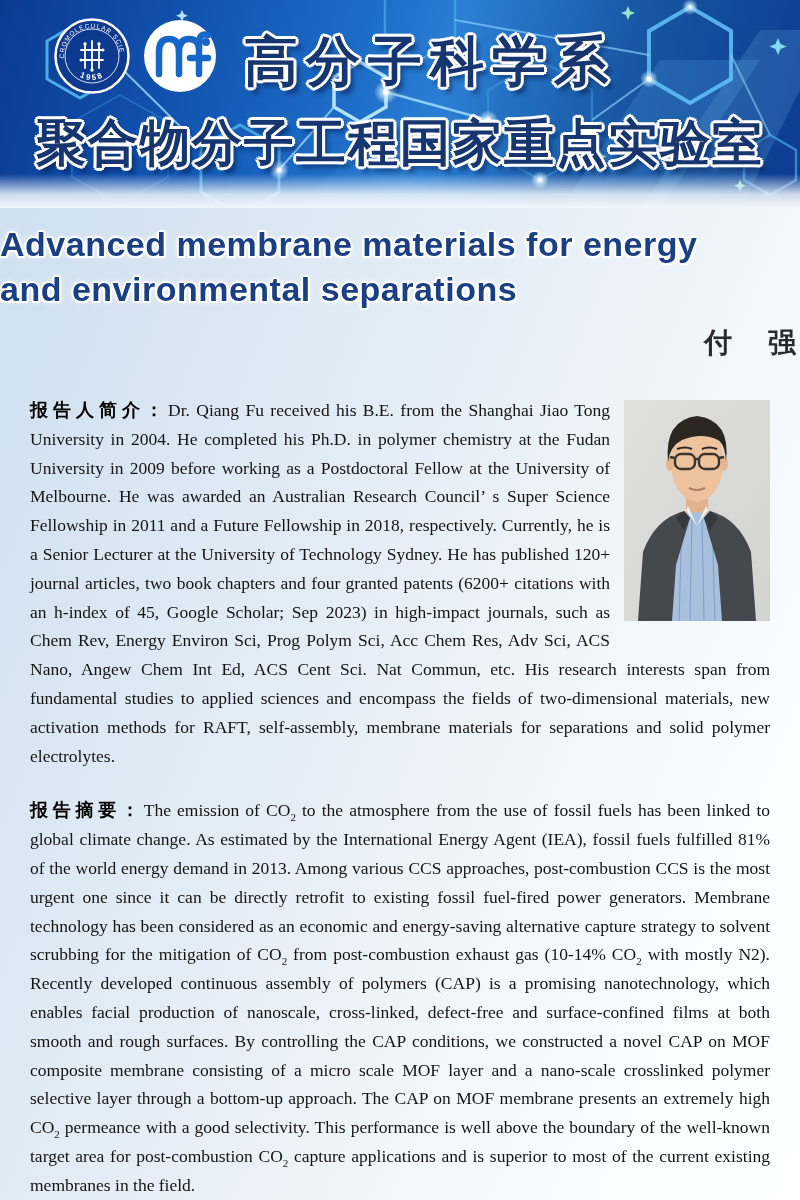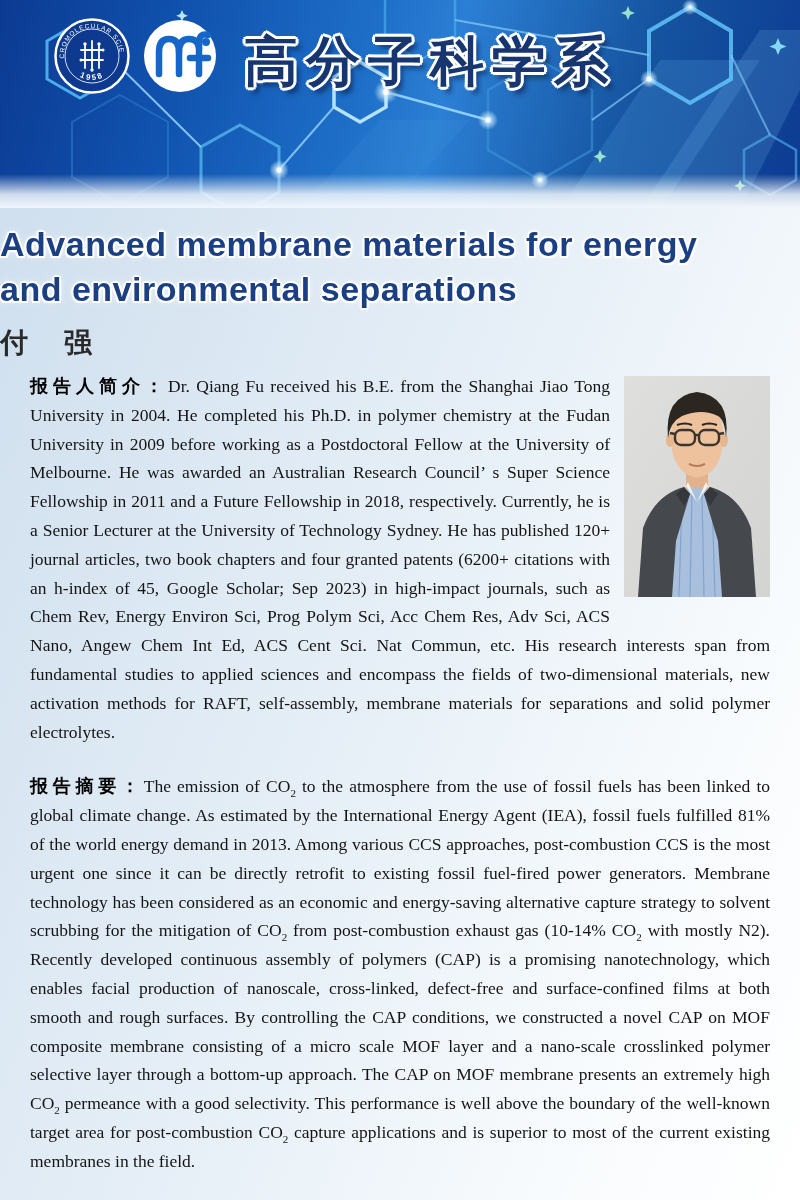--- a/index.html
+++ b/index.html
@@ -39,30 +39,30 @@
   .title {
     margin-top:14px; text-align:left;
     font-family:"Liberation Sans", sans-serif; font-weight:bold;
     font-size:34px; line-height:45px; color:#1a3f82; letter-spacing:.5px;
     text-shadow:
       2px 0 0 #fff,-2px 0 0 #fff,0 2px 0 #fff,0 -2px 0 #fff,
       1.5px 1.5px 0 #fff,-1.5px -1.5px 0 #fff,1.5px -1.5px 0 #fff,-1.5px 1.5px 0 #fff,
       0 0 7px #fff;
   }
   .speaker {
-    margin-top:12px; text-align:left; font-size:28px; font-weight:bold;
+    margin-top:12px; text-align:right; font-size:28px; font-weight:bold;
     color:#2a2a2a; letter-spacing:4px; font-family:"Liberation Serif", serif;
   }
 
   
   .bio, .abstract {
     margin:0 30px; color:#141414; font-size:17.5px; line-height:28.8px;
     text-align:justify; font-family:"Liberation Serif", serif;
   }
-  .bio { margin-top:10px; }
+  .bio { margin-top:34px; }
   .abstract { margin-top:26px; }
   .cn-label {
     font-family:"Liberation Sans", sans-serif; font-weight:bold;
     letter-spacing:3px; color:#000; font-size:18px;
   }
   .photo {
     float:right; width:146px; height:221px; margin:4px 0 8px 14px;
     background:#dcdcda; overflow:hidden;
   }
   .photo svg { display:block; width:100%; height:100%; }
@@ -163,20 +163,21 @@
           <path d="M 17,56 L 17,34 Q 17,21 27,21 Q 37,21 37,34 L 37,56"></path>
           <path d="M 37,34 Q 37,21 47,21 Q 56,21 57,30"></path>
           <path d="M 57,56 L 57,26 Q 57,14 66,17"></path>
           <path d="M 48,40 L 66,40"></path>
         </g>
         <circle cx="64" cy="24" r="4" fill="#1566c8"></circle>
       </svg>
     </div>
 
     <div class="banner-line l1">高分子科学系</div>
+    <div class="banner-line l2">聚合物分子工程国家重点实验室</div>
     <div class="banner-fade"></div>
   </header>
 
   <h1 class="title">
     <span>Advanced membrane materials for energy</span><br>
     <span>and environmental separations</span>
   </h1>
   <div class="speaker">付　强</div>
 
   <section class="bio">

